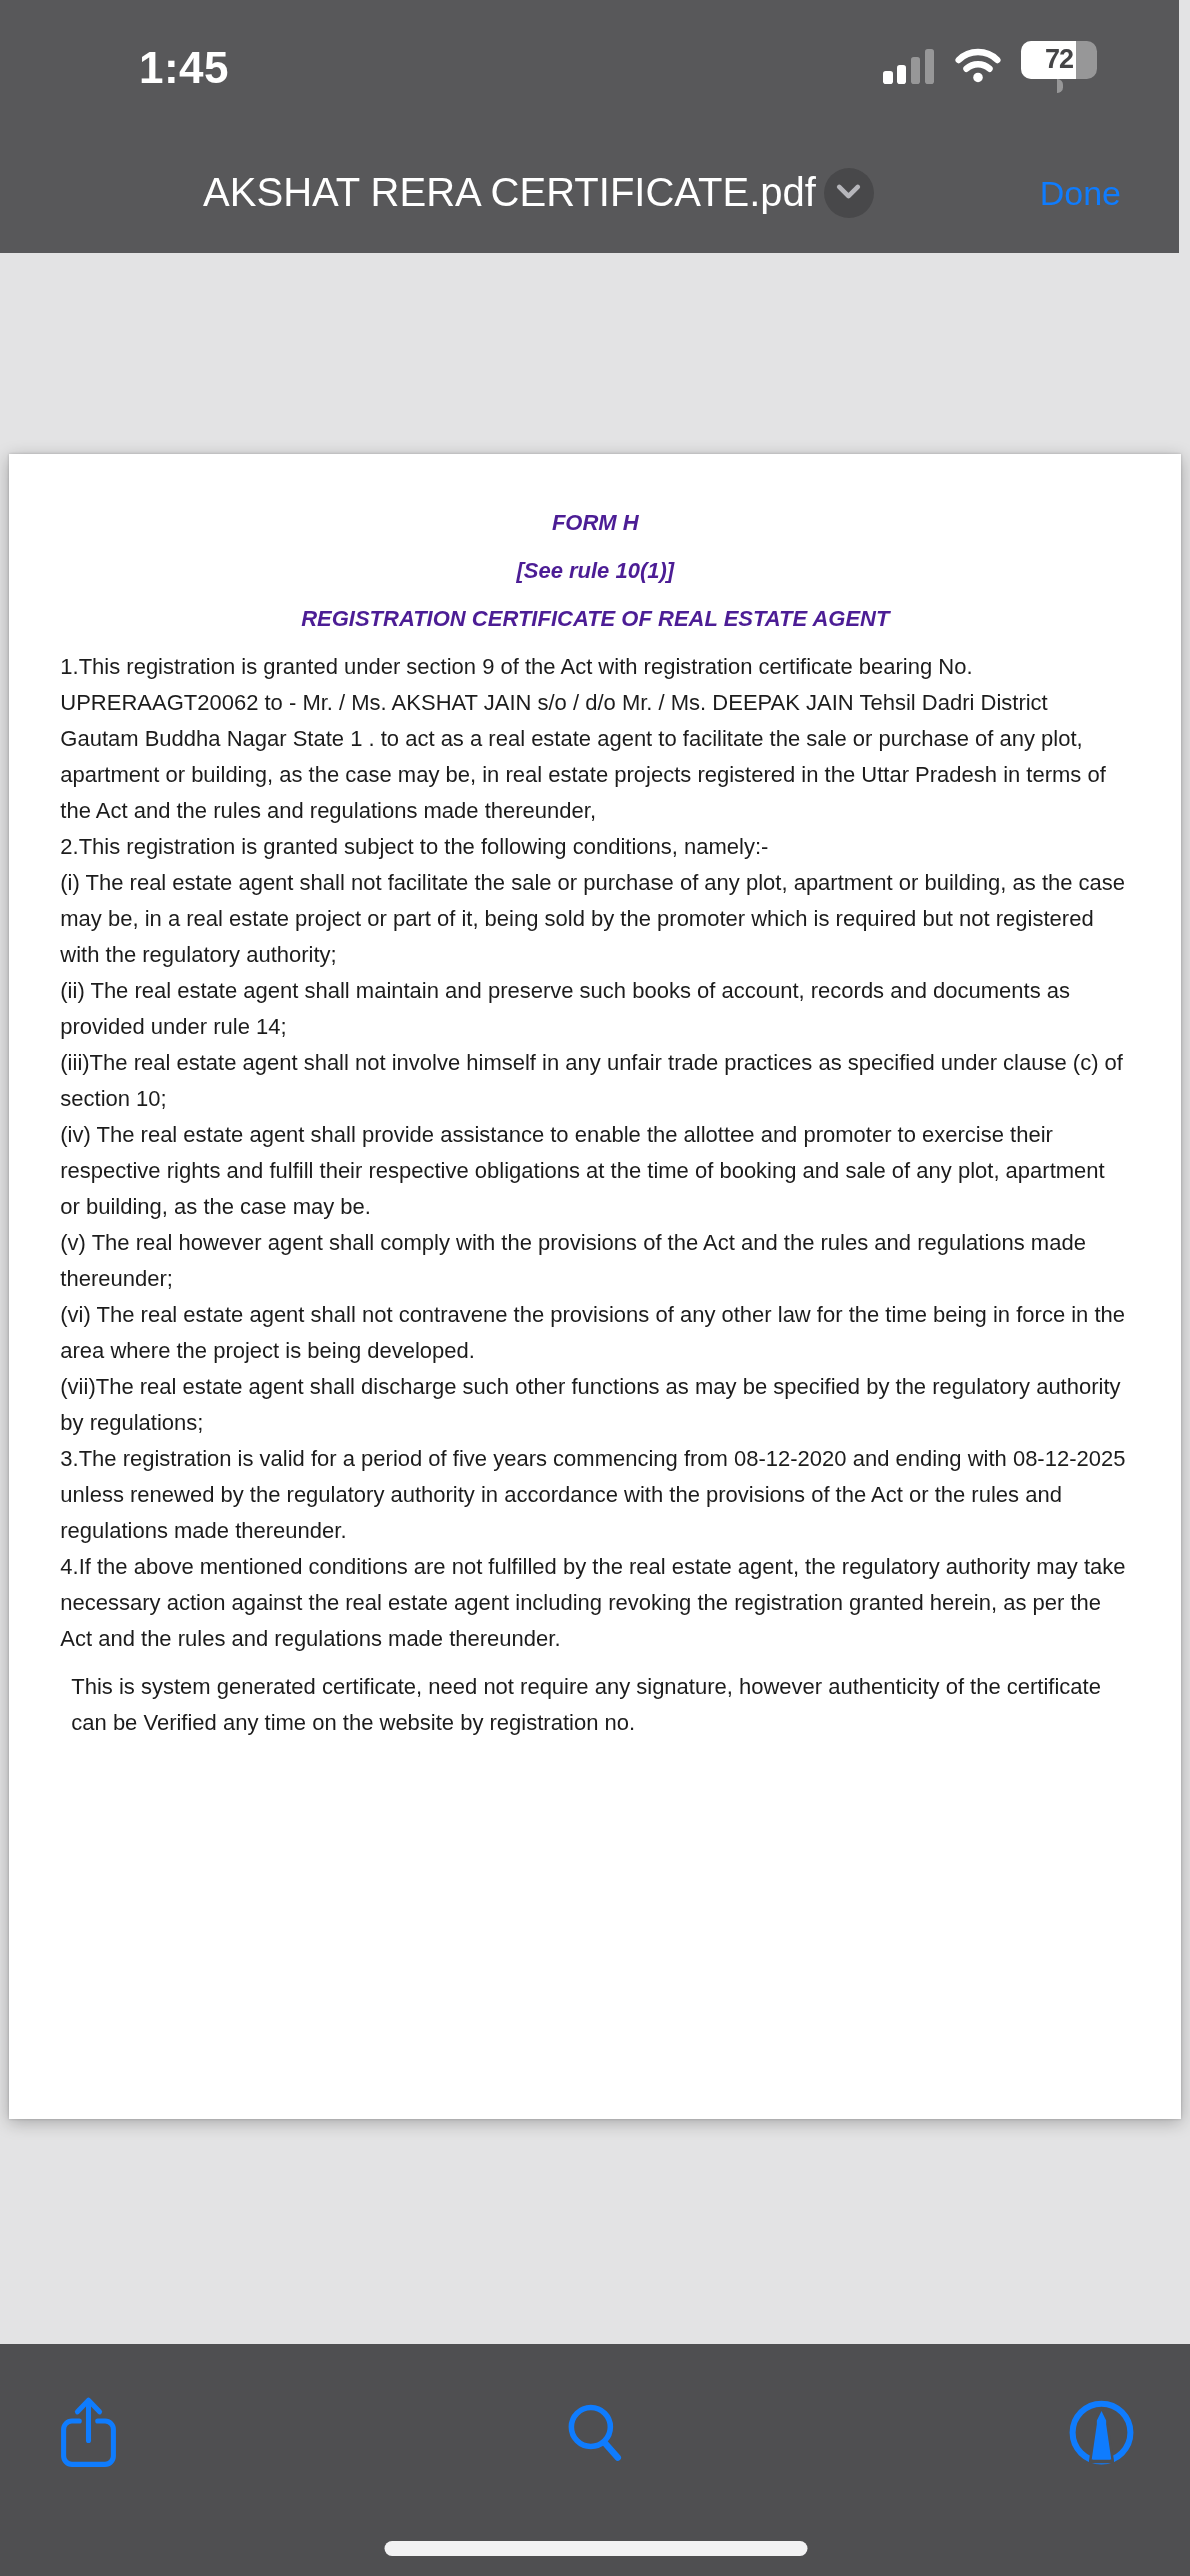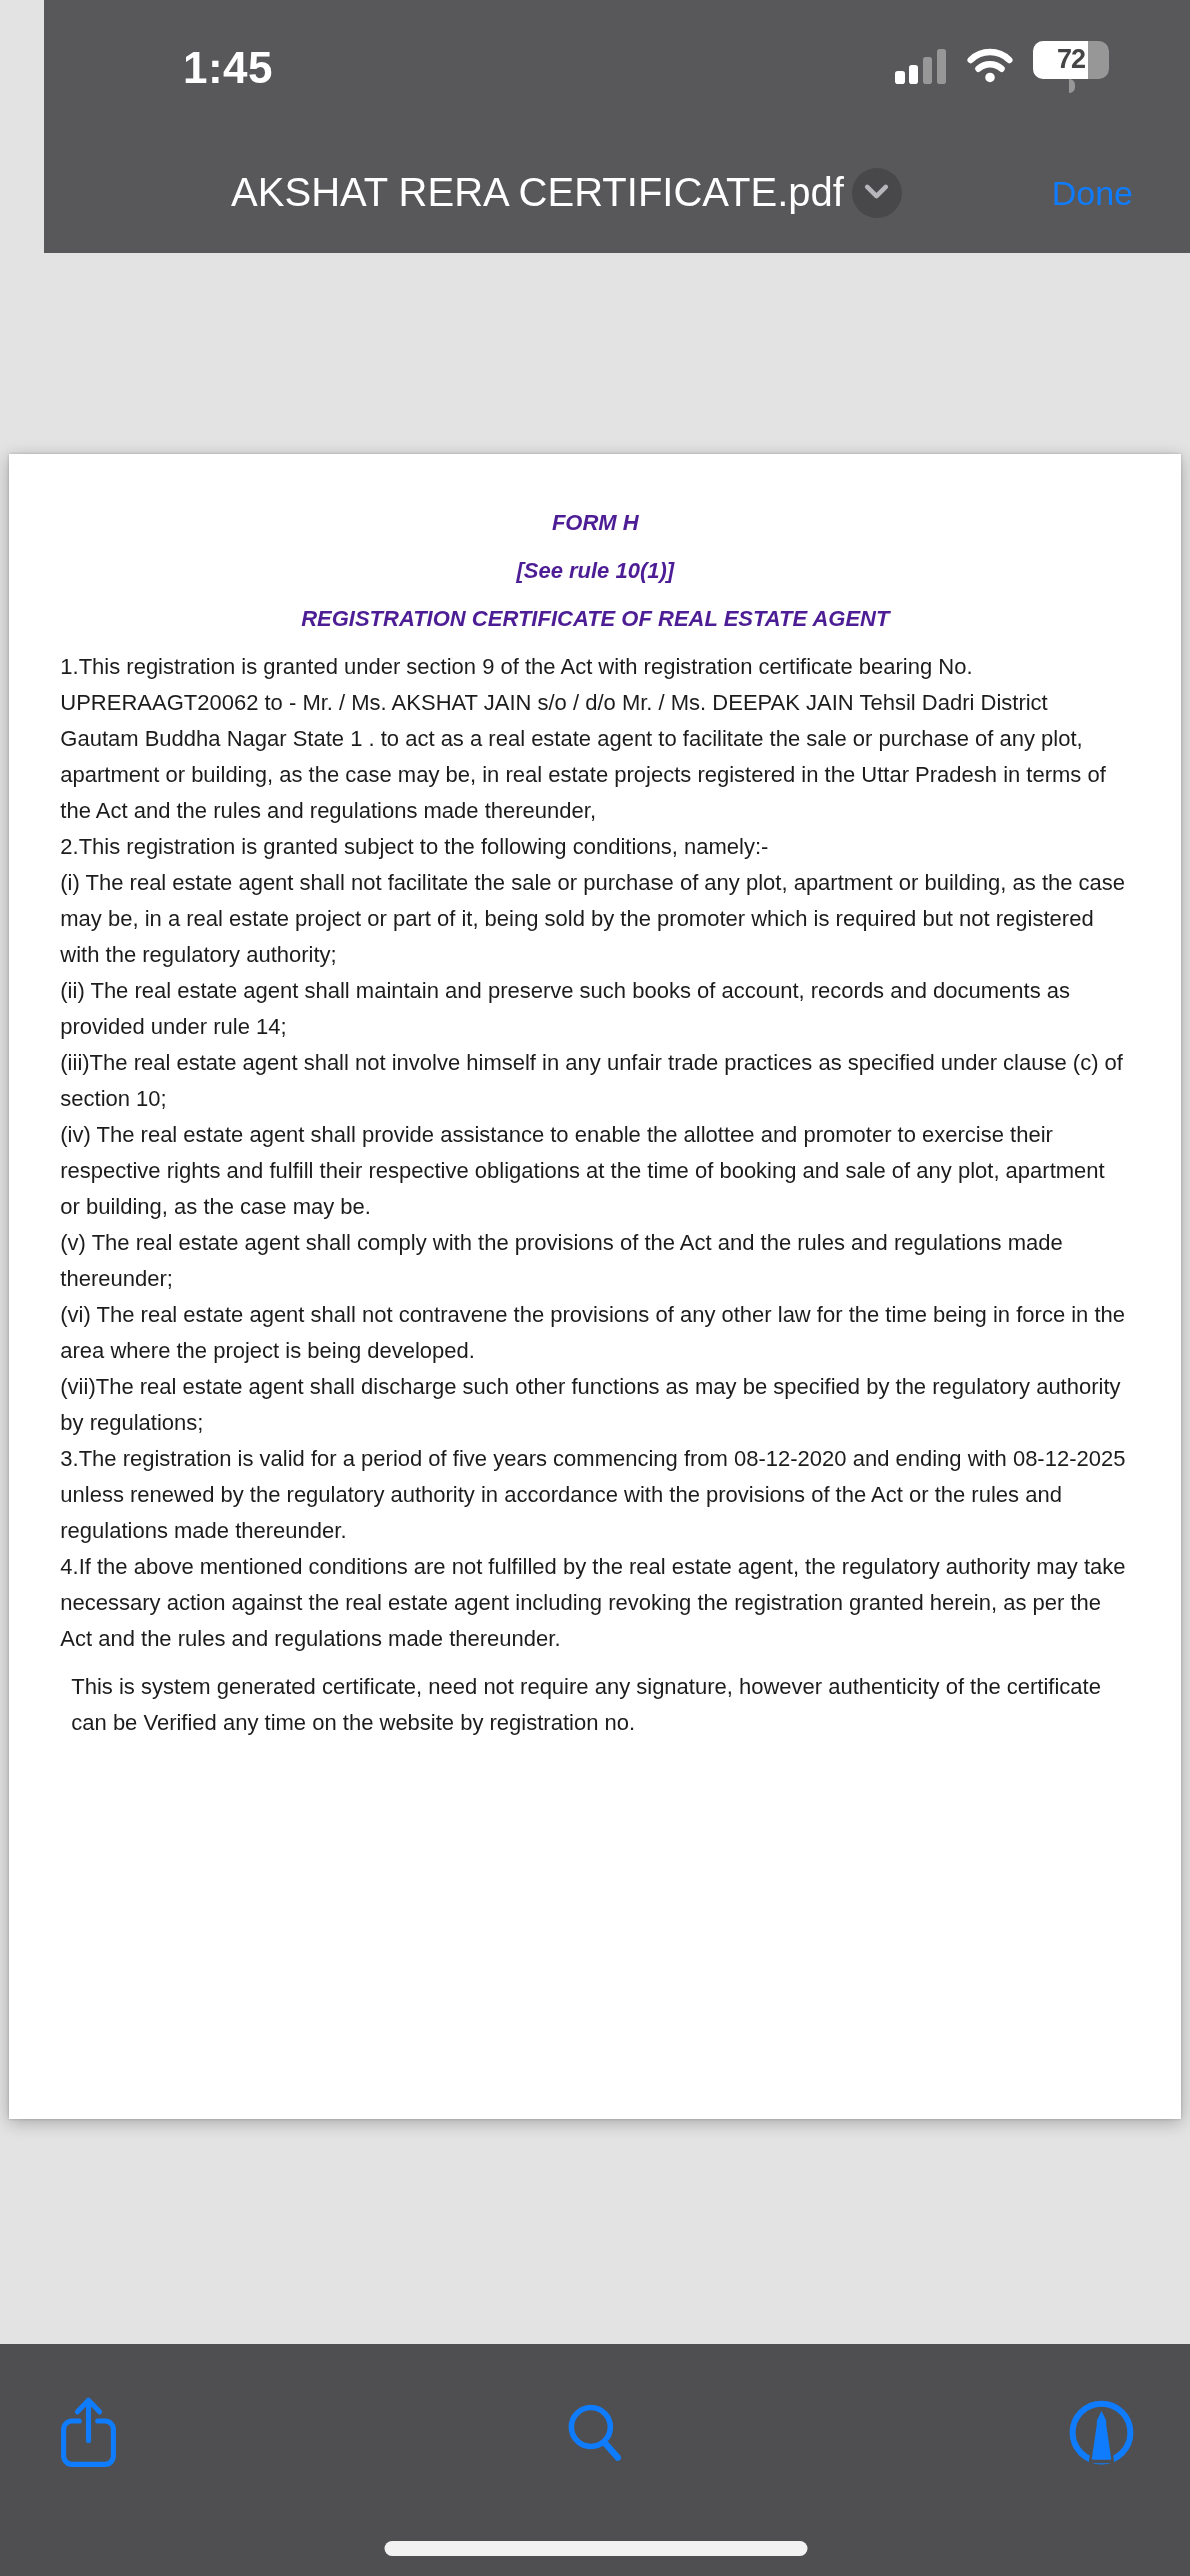--- a/index.html
+++ b/index.html
@@ -7,24 +7,23 @@
     width:1191px; height:2576px;
     position:relative;
     background:#e3e3e4;
     font-family:"Liberation Sans", sans-serif;
     overflow:hidden;
     -webkit-font-smoothing:antialiased;
   }
 
   
   .header {
-    position:absolute; top:0; left:0; right:0; height:253px;
+    position:absolute; top:0; left:0; right:12px; height:253px;
     background:#58585a;
     z-index:5;
-    margin-left:44px;
   }
   .status-bar {
     position:absolute; top:37px; left:0; right:0; height:59px;
   }
   .time {
     position:absolute; left:139px; top:5.6px;
     color:#ffffff; font-size:44px; font-weight:600; letter-spacing:0.5px;
   }
   .status-icons {
     position:absolute; right:82px; top:9.3px;
@@ -172,21 +171,21 @@
     <div class="doc">
       <div class="heading">FORM H</div>
       <div class="heading">[See rule 10(1)]</div>
       <div class="heading">REGISTRATION CERTIFICATE OF REAL ESTATE AGENT</div>
       <p>1.This registration is granted under section 9 of the Act with registration certificate bearing No. UPRERAAGT20062 to - Mr. / Ms. AKSHAT JAIN s/o / d/o Mr. / Ms. DEEPAK JAIN Tehsil Dadri District Gautam Buddha Nagar State 1 . to act as a real estate agent to facilitate the sale or purchase of any plot, apartment or building, as the case may be, in real estate projects registered in the Uttar Pradesh in terms of the Act and the rules and regulations made thereunder,</p>
       <p>2.This registration is granted subject to the following conditions, namely:-</p>
       <p>(i) The real estate agent shall not facilitate the sale or purchase of any plot, apartment or building, as the case may be, in a real estate project or part of it, being sold by the promoter which is required but not registered with the regulatory authority;</p>
       <p>(ii) The real estate agent shall maintain and preserve such books of account, records and documents as provided under rule 14;</p>
       <p>(iii)The real estate agent shall not involve himself in any unfair trade practices as specified under clause (c) of section 10;</p>
       <p>(iv) The real estate agent shall provide assistance to enable the allottee and promoter to exercise their respective rights and fulfill their respective obligations at the time of booking and sale of any plot, apartment or building, as the case may be.</p>
-      <p>(v) The real estate agent shall comply with the provisions of the Act and the rules and regulations made thereunder;</p>
+      <p>(v) The real however agent shall comply with the provisions of the Act and the rules and regulations made thereunder;</p>
       <p>(vi) The real estate agent shall not contravene the provisions of any other law for the time being in force in the area where the project is being developed.</p>
       <p>(vii)The real estate agent shall discharge such other functions as may be specified by the regulatory authority by regulations;</p>
       <p>3.The registration is valid for a period of five years commencing from 08-12-2020 and ending with 08-12-2025 unless renewed by the regulatory authority in accordance with the provisions of the Act or the rules and regulations made thereunder.</p>
       <p>4.If the above mentioned conditions are not fulfilled by the real estate agent, the regulatory authority may take necessary action against the real estate agent including revoking the registration granted herein, as per the Act and the rules and regulations made thereunder.</p>
       <p class="flush">This is system generated certificate, need not require any signature, however authenticity of the certificate can be Verified any time on the website by registration no.</p>
     </div>
   </div>
 </div>
 
 <div class="toolbar">

